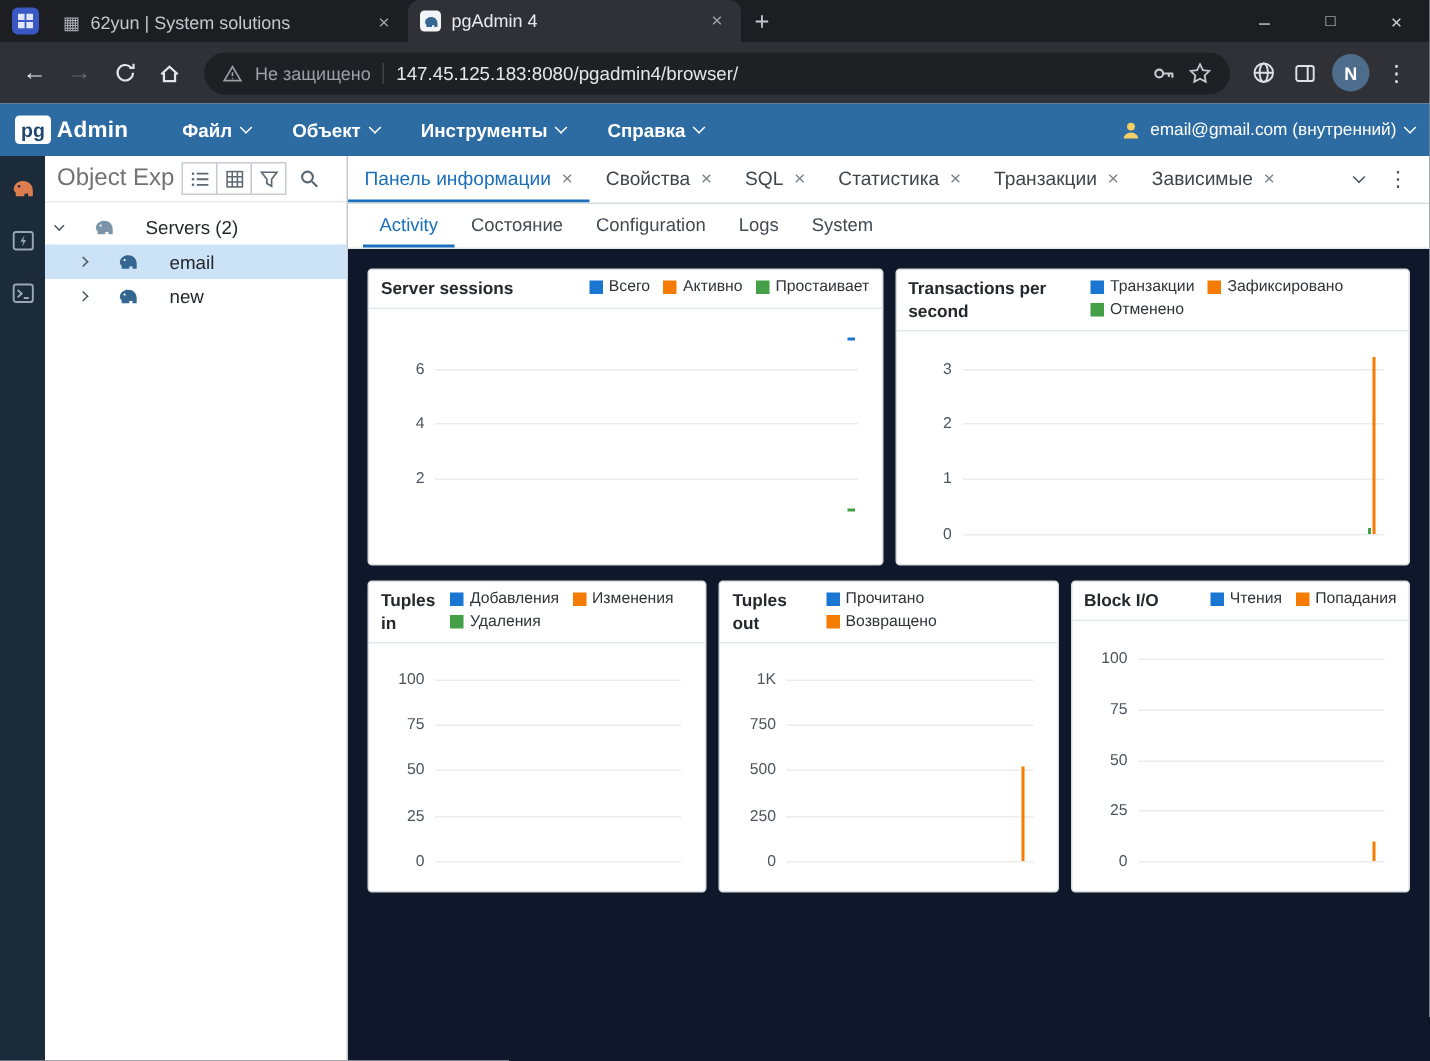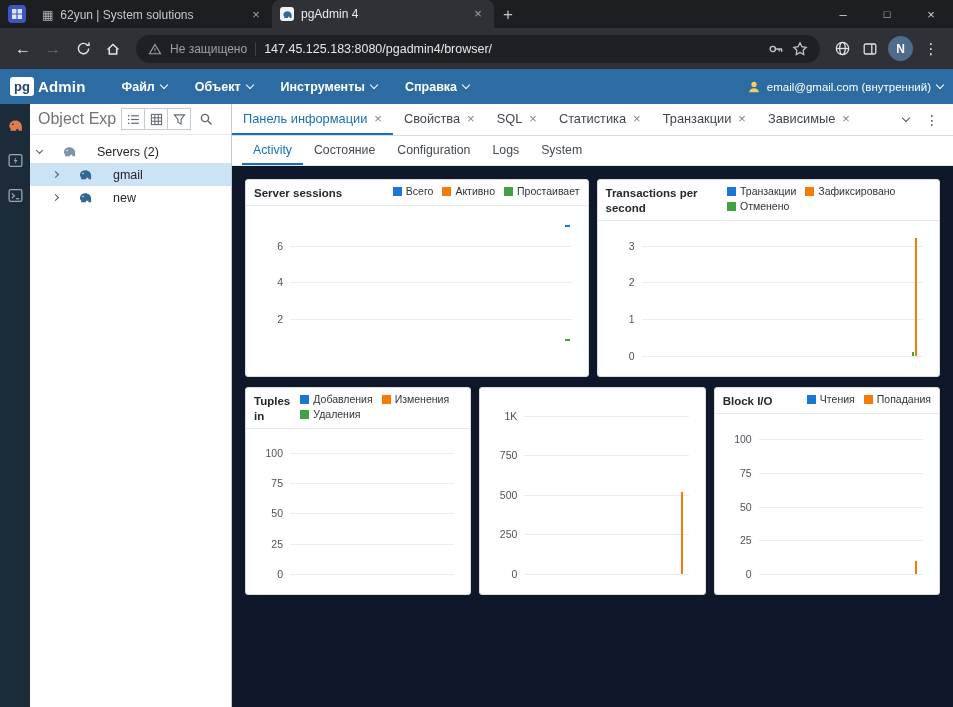--- a/index.html
+++ b/index.html
@@ -299,21 +299,21 @@
             <span class="tree-label">Servers (2)</span>
           </div>
           <div class="tree-row selected" style="padding-left: 23px;">
             <span class="tw tw-right"></span>
             <span class="tree-ico svg-inline">
               <svg width="15" height="15" viewBox="0 0 16 16">
                 <path fill="#336791" d="M3.3,13 L3.3,10.9 C2.3,10.1 1.8,8.9 2.1,7.6 C2.7,5.1 5,3.4 7.9,3.4 C11.4,3.4 14,5.9 14,9.2 L14,13 L11,13 L11,11.2 C10.3,11.4 9.5,11.5 8.7,11.4 L8.7,13 Z"></path>
                 <circle cx="5.4" cy="6.8" r="0.8" fill="#fff"></circle>
               </svg>
             </span>
-            <span class="tree-label">gmail</span>
+            <span class="tree-label">email</span>
           </div>
           <div class="tree-row" style="padding-left: 23px;">
             <span class="tw tw-right"></span>
             <span class="tree-ico svg-inline">
               <svg width="15" height="15" viewBox="0 0 16 16">
                 <path fill="#336791" d="M3.3,13 L3.3,10.9 C2.3,10.1 1.8,8.9 2.1,7.6 C2.7,5.1 5,3.4 7.9,3.4 C11.4,3.4 14,5.9 14,9.2 L14,13 L11,13 L11,11.2 C10.3,11.4 9.5,11.5 8.7,11.4 L8.7,13 Z"></path>
                 <circle cx="5.4" cy="6.8" r="0.8" fill="#fff"></circle>
               </svg>
             </span>
             <span class="tree-label">new</span>
@@ -466,20 +466,33 @@
                   <div class="gridline" style="top: 54.5455%;"></div>
                   <div class="tick" style="top: 54.5455%;">50</div>
                   <div class="gridline" style="top: 77.2727%;"></div>
                   <div class="tick" style="top: 77.2727%;">25</div>
                   <div class="gridline" style="top: 100%;"></div>
                   <div class="tick" style="top: 100%;">0</div>
                 </div>
               </div>
             </section>
             <section class="chart-panel chart-tuples_out">
+              <div class="panel-head">
+                <div class="panel-title">Tuples out</div>
+                <div class="legend">
+                  <span class="lg-item">
+                    <span class="sw" style="background: rgb(25, 118, 210);"></span>
+                    <span>Прочитано</span>
+                  </span>
+                  <span class="lg-item">
+                    <span class="sw" style="background: rgb(245, 124, 0);"></span>
+                    <span>Возвращено</span>
+                  </span>
+                </div>
+              </div>
               <div class="chart-body">
                 <div class="plot">
                   <div class="gridline" style="top: 9.09091%;"></div>
                   <div class="tick" style="top: 9.09091%;">1K</div>
                   <div class="gridline" style="top: 31.8182%;"></div>
                   <div class="tick" style="top: 31.8182%;">750</div>
                   <div class="gridline" style="top: 54.5455%;"></div>
                   <div class="tick" style="top: 54.5455%;">500</div>
                   <div class="gridline" style="top: 77.2727%;"></div>
                   <div class="tick" style="top: 77.2727%;">250</div>

